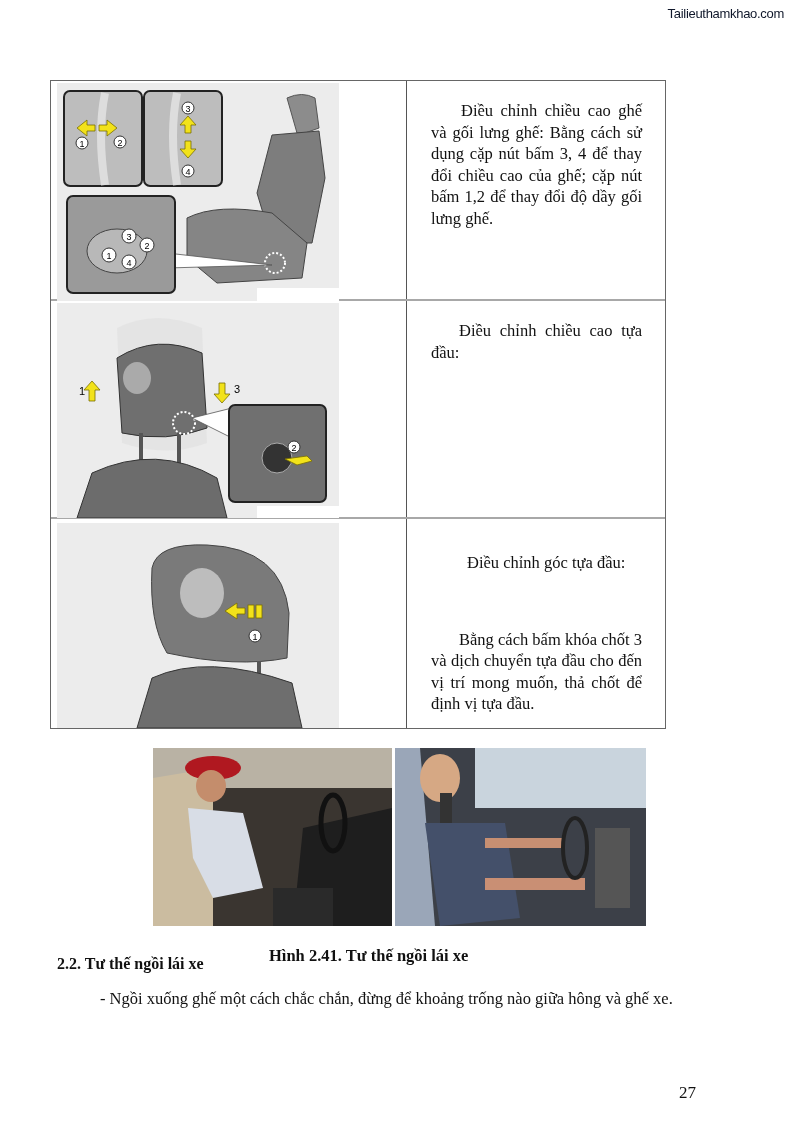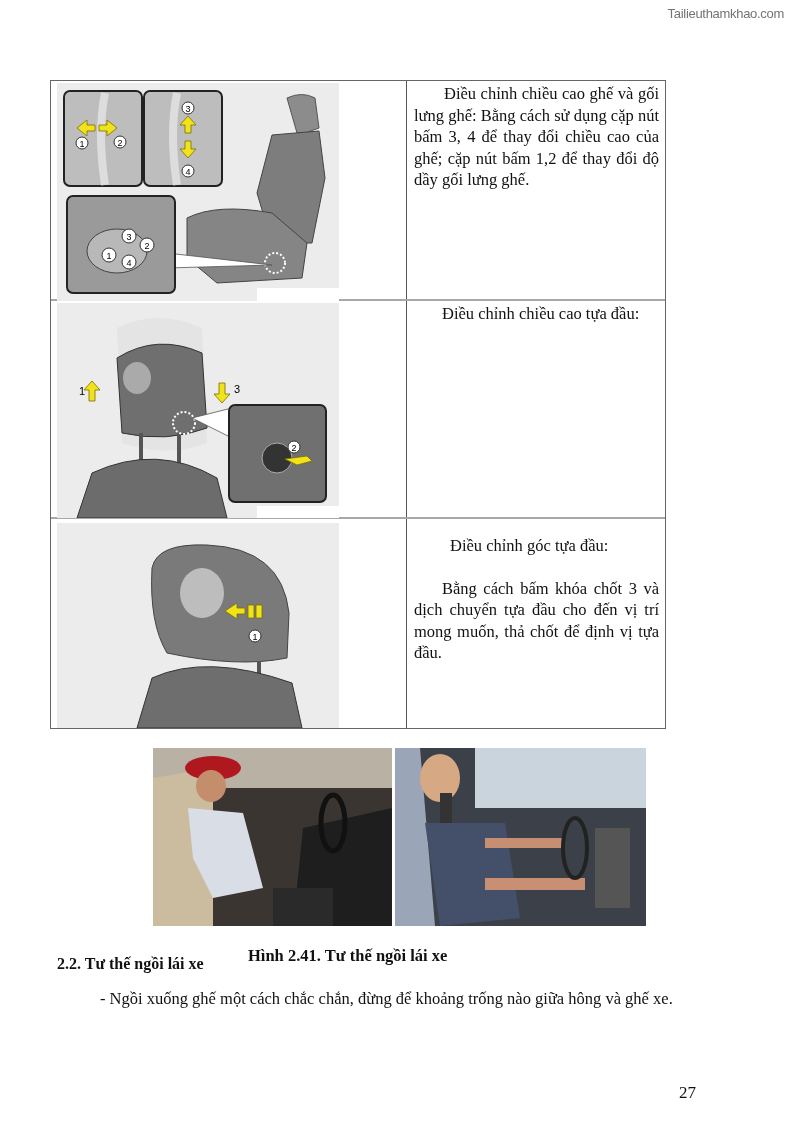--- a/index.html
+++ b/index.html
@@ -1,24 +1,24 @@
 <!DOCTYPE html>
 <html><head>
   <meta charset="utf-8">
   <style>
     html, body { margin:0; padding:0; background:#ffffff; }
     body { width:794px; height:1123px; position:relative; overflow:hidden; font-family:"Liberation Serif", "DejaVu Serif", serif; color:#111; }
-    .watermark { position:absolute; top:6px; right:10px; font-family:"Liberation Sans", "DejaVu Sans", sans-serif; font-size:13px; color:#737373; letter-spacing:-0.3px; }
+    .watermark { position:absolute; top:6px; right:10px; font-family:"Liberation Sans", "DejaVu Sans", sans-serif; font-size:13px; color:#0f172a; letter-spacing:-0.3px; }
     .tbl { position:absolute; left:50px; top:80px; width:616px; height:649px; border:1px solid #666; box-sizing:border-box; }
     .row { position:absolute; left:0; width:100%; border-bottom:2px solid #a8a8a8; box-sizing:border-box; }
     .row.last { border-bottom:none; }
     .coldiv { position:absolute; left:355px; top:0; bottom:0; width:1px; background:#555; }
     .img-cell { position:absolute; left:6px; top:2px; width:282px; }
     .text-cell { position:absolute; left:356px; right:0; top:0; padding:2px 6px 0 7px; font-size:16.5px; line-height:21.5px; text-align:justify; }
-    .text-cell p { margin:0; }
+    .text-cell p { margin:17px; }
     .indent { text-indent:28px; }
     .gap { height:21px; }
     .caption { position:absolute; top:946px; left:0; width:794px; text-align:center; font-weight:bold; font-size:16.5px; padding-left:0; }
     .heading { position:absolute; top:955px; left:57px; font-weight:bold; font-size:16px; }
     .para { position:absolute; top:988px; left:57px; width:640px; font-size:16.5px; line-height:22px; }
     .para .first { text-indent:43px; }
     .pagenum { position:absolute; top:1083px; left:679px; font-size:17px; }
     .photo { position:absolute; top:748px; height:178px; overflow:hidden; }
   </style>
 </head>
@@ -150,21 +150,21 @@
     <ellipse cx="45" cy="30" rx="20" ry="24" fill="#d6a884"></ellipse>
     <rect x="45" y="45" width="12" height="30" fill="#333"></rect>
     <path d="M30 75 L110 75 L125 170 L45 178 Z" fill="#44506a"></path>
     <rect x="90" y="90" width="80" height="10" fill="#c78f72"></rect>
     <rect x="90" y="130" width="100" height="12" fill="#c98f74"></rect>
     <ellipse cx="180" cy="100" rx="12" ry="30" fill="none" stroke="#222" stroke-width="4"></ellipse>
     <rect x="200" y="80" width="35" height="80" fill="#555"></rect>
   </svg>
 </div>
 
-<div class="caption" style="padding-left:0; text-align:center; left:248px; width:auto;">Hình 2.41. Tư thế ngồi lái xe</div>
+<div class="caption" style="padding-left:0; text-align:center; left:269px; width:auto;">Hình 2.41. Tư thế ngồi lái xe</div>
 
 <div class="heading">2.2. Tư thế ngồi lái xe</div>
 
 <div class="para">
   <div class="first">- Ngồi xuống ghế một cách chắc chắn, đừng để khoảng trống nào giữa hông và ghế xe.</div>
 </div>
 
 <div class="pagenum">27</div>
 
 </body></html>

